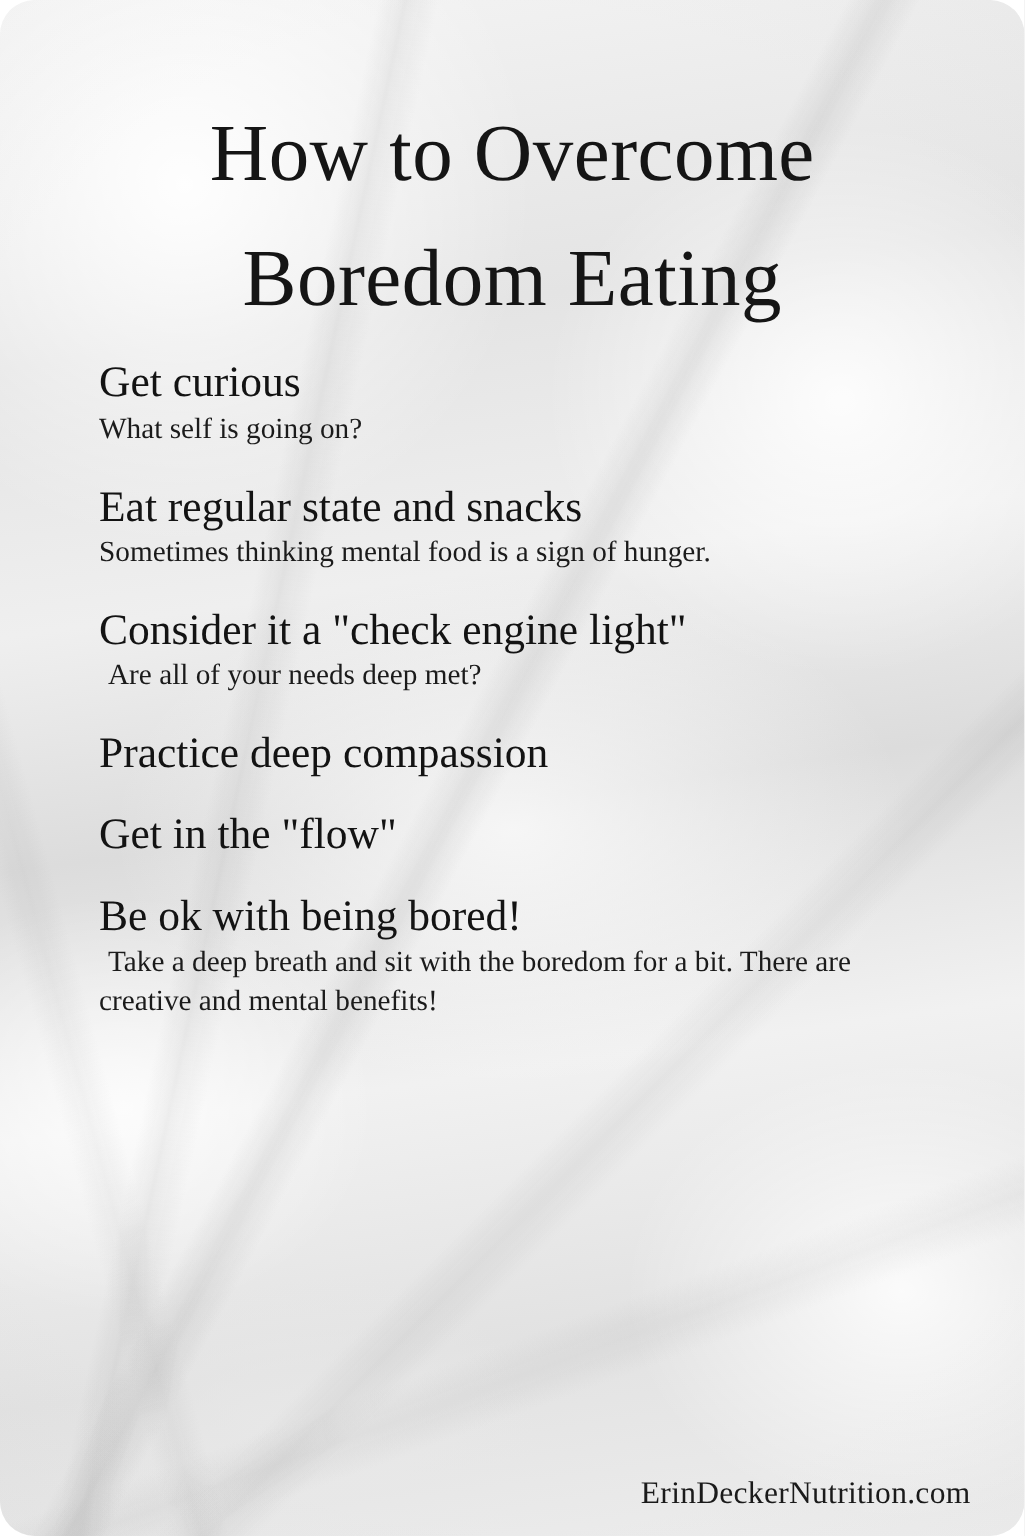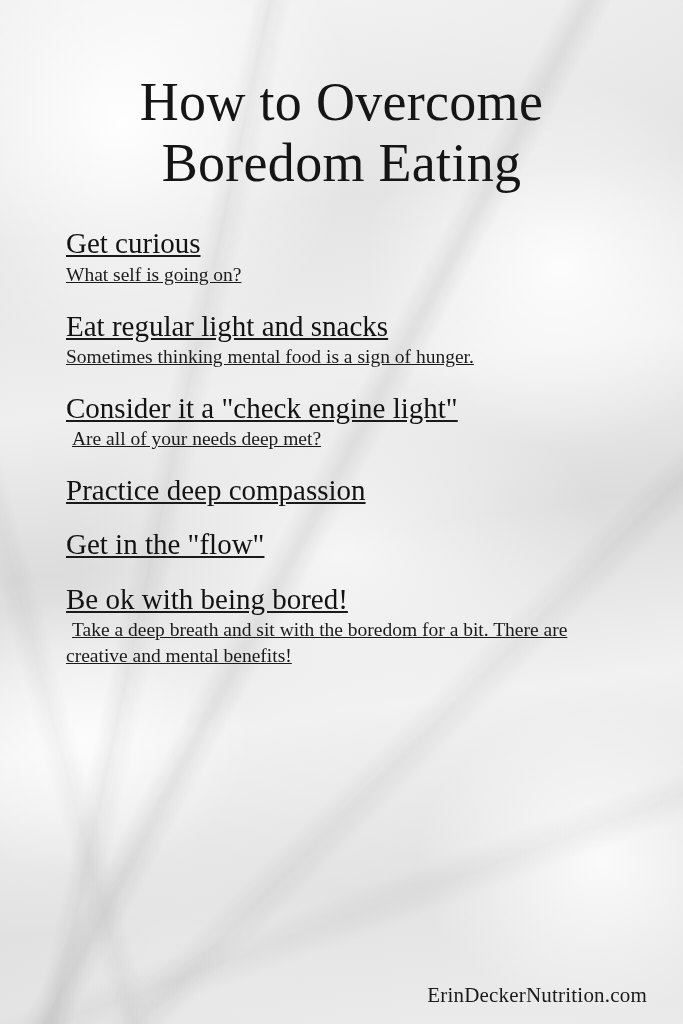--- a/index.html
+++ b/index.html
@@ -21,20 +21,21 @@
     background-color: #e9e9e9;
     background-image:
       radial-gradient(ellipse 55% 38% at 18% 12%, rgba(255,255,255,0.95) 0%, rgba(255,255,255,0) 62%),
       radial-gradient(ellipse 48% 30% at 82% 26%, rgba(255,255,255,0.88) 0%, rgba(255,255,255,0) 60%),
       radial-gradient(ellipse 60% 26% at 50% 54%, rgba(250,250,250,0.85) 0%, rgba(250,250,250,0) 65%),
       radial-gradient(ellipse 40% 22% at 12% 72%, rgba(255,255,255,0.8) 0%, rgba(255,255,255,0) 62%),
       radial-gradient(ellipse 45% 25% at 88% 84%, rgba(255,255,255,0.85) 0%, rgba(255,255,255,0) 60%),
       radial-gradient(ellipse 35% 18% at 30% 94%, rgba(232,232,232,0.9) 0%, rgba(232,232,232,0) 65%),
       linear-gradient(172deg, #f4f4f4 0%, #e4e4e4 22%, #efefef 38%, #dcdcdc 52%, #f1f1f1 68%, #e2e2e2 84%, #ededed 100%);
     overflow: hidden;
+    border-radius: 23px;
   }
   
   #poster::before {
     content: "";
     position: absolute;
     inset: 0;
     pointer-events: none;
     background-image:
       linear-gradient(118deg, rgba(160,160,160,0.00) 46%, rgba(150,150,150,0.16) 48%, rgba(160,160,160,0.00) 50%),
       linear-gradient(102deg, rgba(170,170,170,0.00) 28%, rgba(155,155,155,0.13) 30%, rgba(170,170,170,0.00) 32.5%),
@@ -65,27 +66,26 @@
   }
   .title-line {
     font-size: 54px;
     line-height: 1.05;
     font-weight: normal;
     letter-spacing: 0.3px;
     color: #151515;
     margin: 0;
   }
   .title-line + .title-line {
-    margin-top: 4px;
+    margin-top: 26px;
   }
   .tips {
-    margin-top: 36px;
+    margin-top: 26px;
     padding-left: 66px;
     padding-right: 42px;
-    text-decoration: underline;
   }
   .tip {
     margin-bottom: 22px;
   }
   .tip-heading {
     font-size: 29px;
     line-height: 1.12;
     font-weight: normal;
     color: #131313;
     margin: 0 0 2px 0;
@@ -122,21 +122,21 @@
     </div>
 
     <div class="tips">
 
       <div class="tip">
         <h2 class="tip-heading">Get curious</h2>
         <p class="tip-body">What self is going on?</p>
       </div>
 
       <div class="tip">
-        <h2 class="tip-heading">Eat regular light and snacks</h2>
+        <h2 class="tip-heading">Eat regular state and snacks</h2>
         <p class="tip-body">Sometimes thinking mental food is a sign of hunger.</p>
       </div>
 
       <div class="tip">
         <h2 class="tip-heading">Consider it a "check engine light"</h2>
         <p class="tip-body indent">Are all of your needs deep met?</p>
       </div>
 
       <div class="tip">
         <h2 class="tip-heading">Practice deep compassion</h2>

